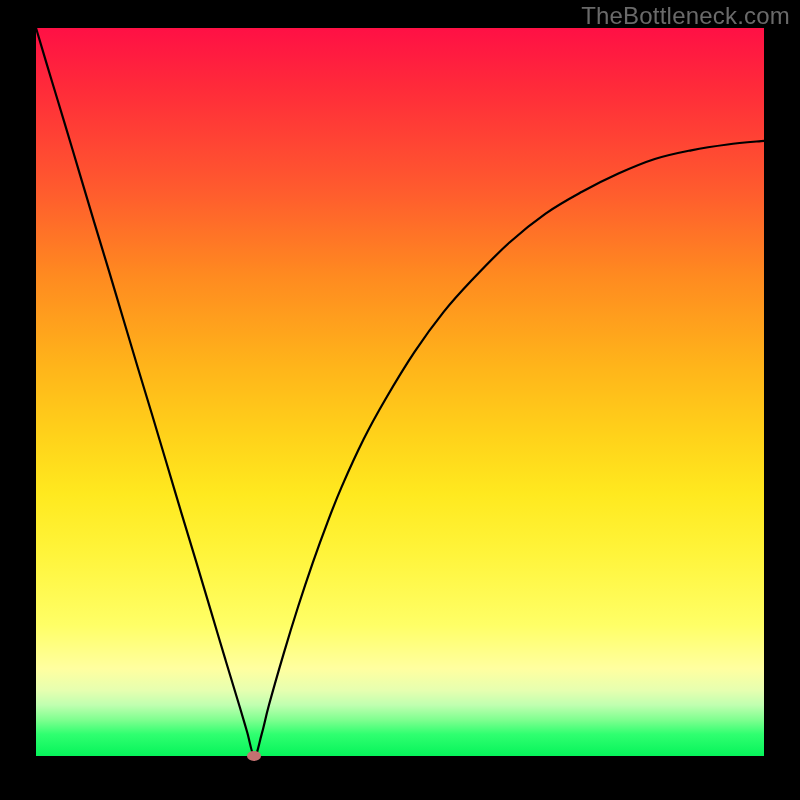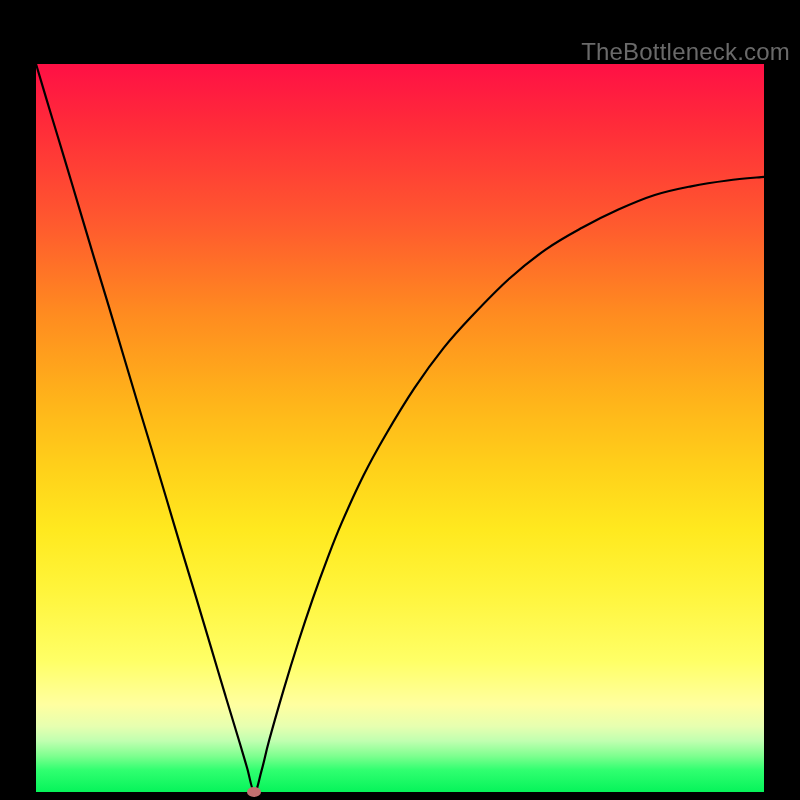--- a/index.html
+++ b/index.html
@@ -9,21 +9,20 @@
     height: 800px;
     background: #000;
     font-family: Arial, Helvetica, sans-serif;
     overflow: hidden;
   }
   .container {
     position: relative;
     width: 800px;
     height: 660px;
     background: #000;
-    margin-top: 36px;
   }
   .watermark {
     position: absolute;
     top: 2px;
     right: 10px;
     color: #6a6a6a;
     font-size: 24px;
     font-weight: 500;
     letter-spacing: 0.2px;
     z-index: 10;

